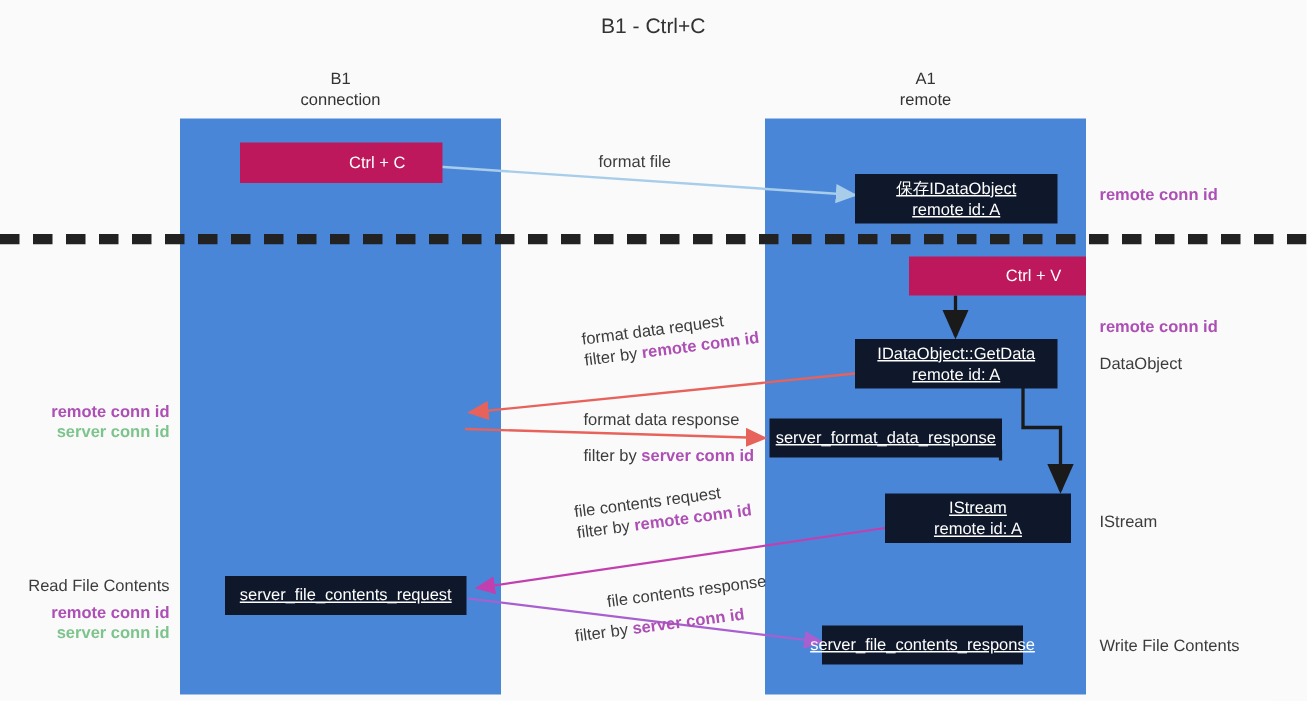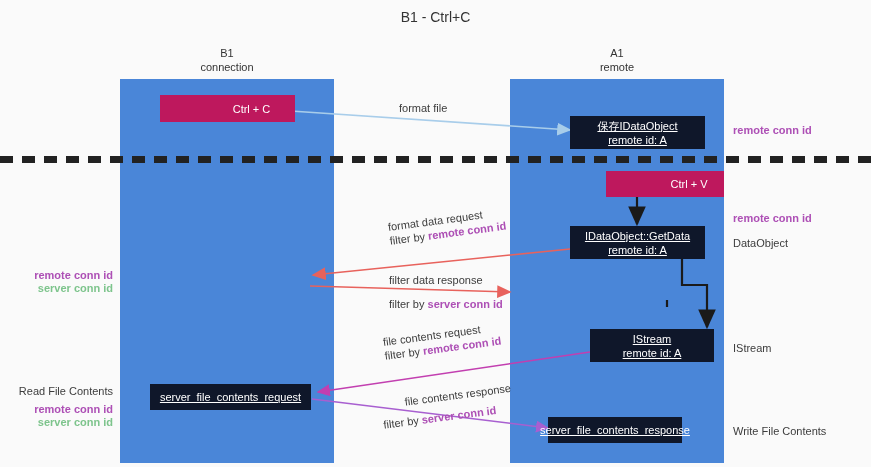--- a/index.html
+++ b/index.html
@@ -127,20 +127,23 @@
   <div class="node green" style="left:578px;top:171px;width:118px;height:26px;margin-left:28px;">
     <span>Ctrl + V</span>
   </div>
 
   <div class="node orange" style="left:570px;top:226px;width:135px;height:33px;">
     <span>IDataObject::GetData</span>
     <span>remote id: A</span>
   </div>
 
 
+  <div class="node orange" style="left:513px;top:279px;width:155px;height:26px;">
+    <span>server_format_data_response</span>
+  </div>
 
   <div class="node orange" style="left:590px;top:329px;width:124px;height:33px;">
     <span>IStream</span>
     <span>remote id: A</span>
   </div>
 
   <div class="node orange" style="left:150px;top:384px;width:161px;height:26px;">
     <span>server_file_contents_request</span>
   </div>
 
@@ -149,21 +152,21 @@
   </div>
 
   <div class="lbl" style="left:399px;top:101px;">format file</div>
 
   <div class="lbl tilt" style="left:387px;top:220px;">
     <div>format data request</div>
     <div><span>filter by </span><span class="purple">remote conn id</span></div>
   </div>
 
   <div class="lbl" style="left:389px;top:273px;">
-    <div>filter data response</div>
+    <div>format data response</div>
     <div style="margin-top:10px;"><span>filter by </span><span class="purple">server conn id</span></div>
   </div>
 
   <div class="lbl tilt" style="left:382px;top:335px;">
     <div>file contents request</div>
     <div><span>filter by </span><span class="purple">remote conn id</span></div>
   </div>
 
   <div class="lbl tilt" style="left:380px;top:398px;">
     <div style="margin-left:24px;">file contents response</div>

